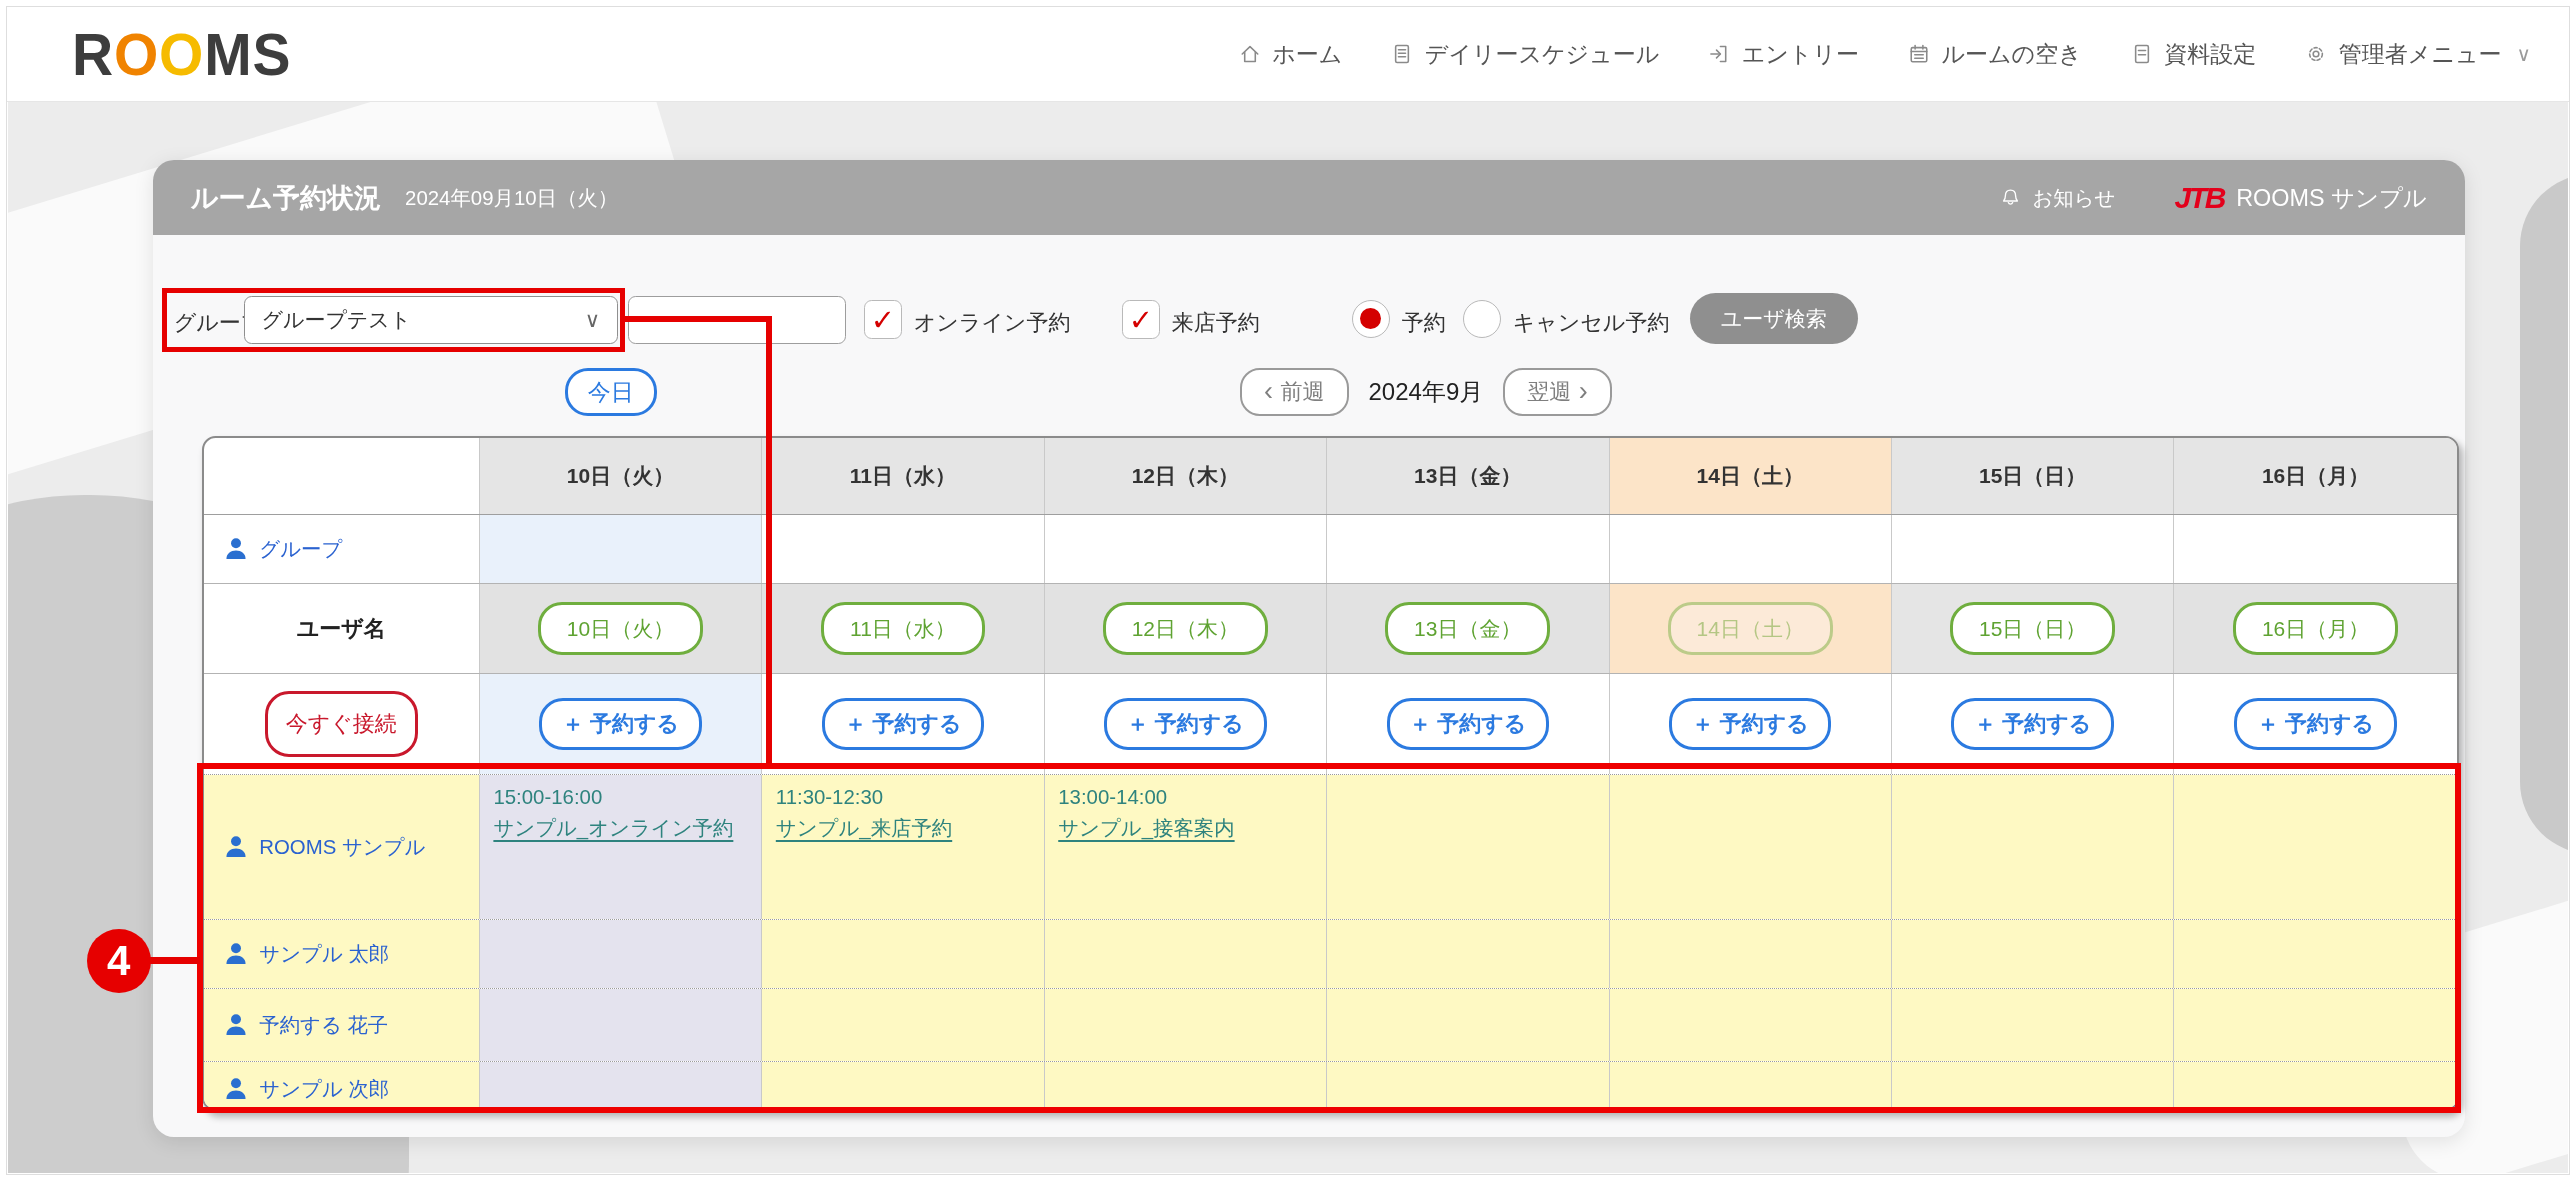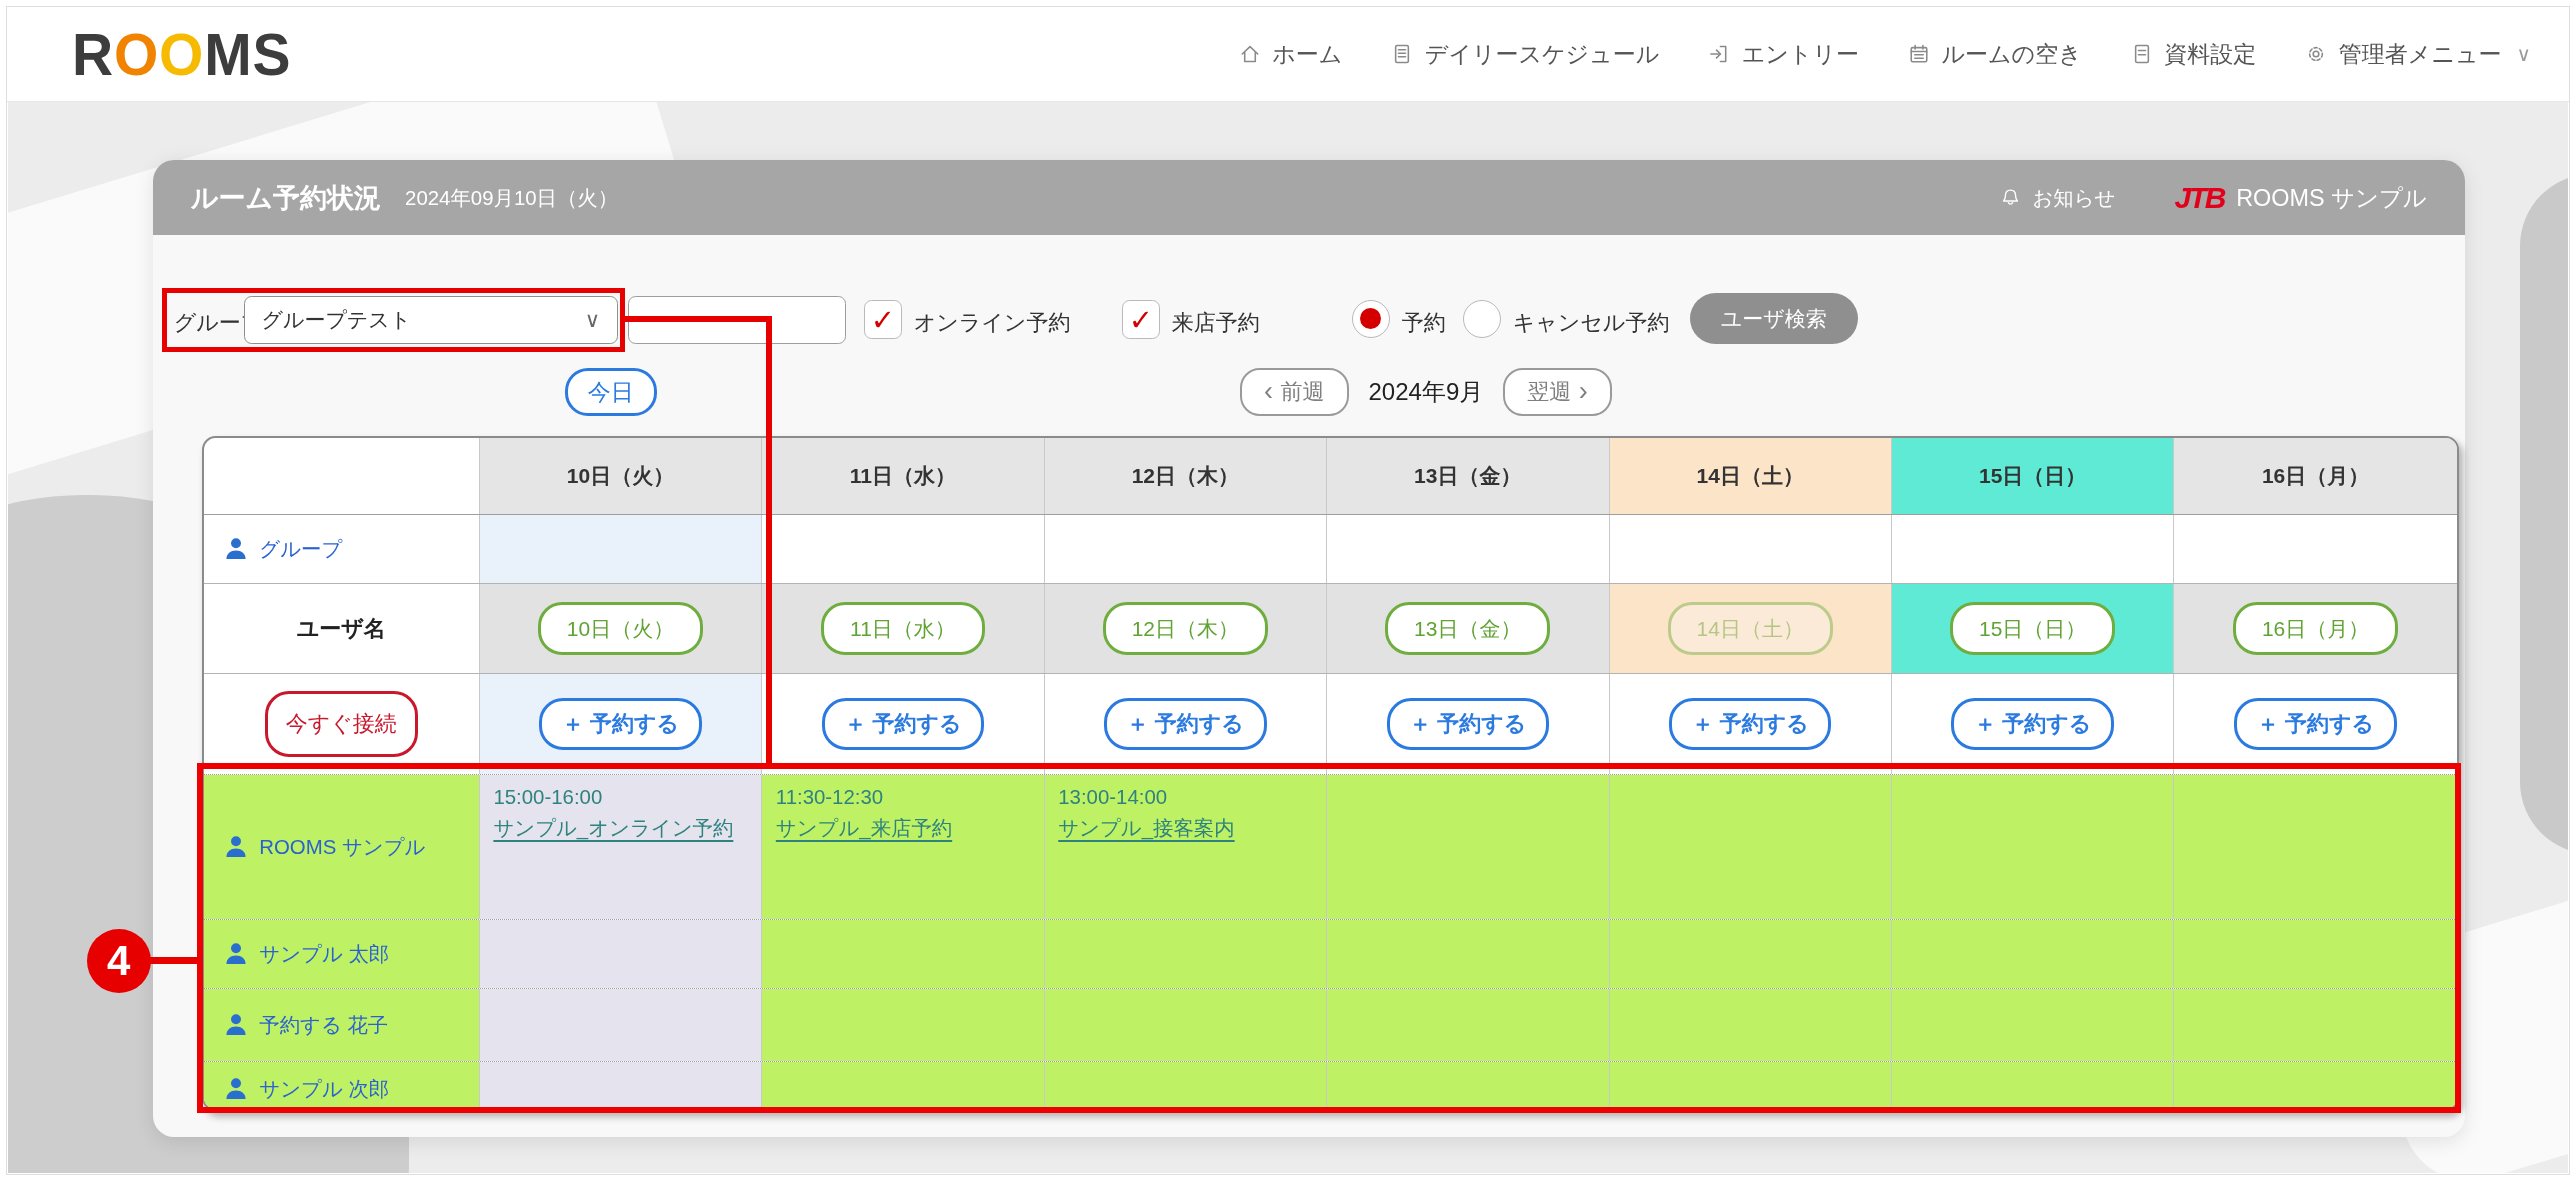--- a/index.html
+++ b/index.html
@@ -67,23 +67,23 @@
   .r-m1{height:68px;border-top:1.5px dotted #9b9b9b;}
   .r-m2{height:72px;border-top:1.5px dotted #9b9b9b;}
   .r-m3{height:54px;border-top:1.5px dotted #9b9b9b;}
   .cell{border-right:0.8px solid #c9c9c9;position:relative;overflow:hidden;box-sizing:border-box;}
   .cell:last-child{border-right:none;}
   .cc{display:flex;align-items:center;justify-content:center;}
   .hd{font-size:21px;font-weight:700;color:#333;}
   .bg-gray{background:#e5e5e5;}
   .bg-usergray{background:#e2e2e2;}
   .bg-sat{background:#fce4c8;}
-  .bg-sun{background:#5eead4;}
+  .bg-sun{background:#e5e5e5;}
   .bg-today{background:#e9f1fb;}
-  .bg-member{background:#bef264;}
+  .bg-member{background:#fef9c3;}
   .bg-member-today{background:#e4e3ee;}
   .uname{font-size:22px;font-weight:700;color:#222;}
   .name-cell{display:flex;align-items:center;gap:9.8px;padding-left:19.7px;color:#2a62d0;font-size:20.4px;cursor:pointer;}
   .name-cell svg{flex:0 0 auto;}
   .pill{display:inline-flex;align-items:center;justify-content:center;background:#fff;border-radius:24px;cursor:pointer;font-family:inherit;}
   .pill.green{border:3px solid #6fae3e;color:#5fa332;font-size:21px;padding:9.8px 26px;font-weight:400;}
   .pill.green.faded{opacity:.45;background:#fdf3ec;}
   .pill.blue{border:3px solid #2b7ae0;color:#2b7ae0;font-size:22px;padding:8.3px 19.7px;font-weight:700;gap:6px;}
   .pill.blue .plus{font-weight:900;}
   .pill.red{border:3px solid #c9182c;color:#c9182c;font-size:22px;padding:15px 18px;font-weight:400;}

